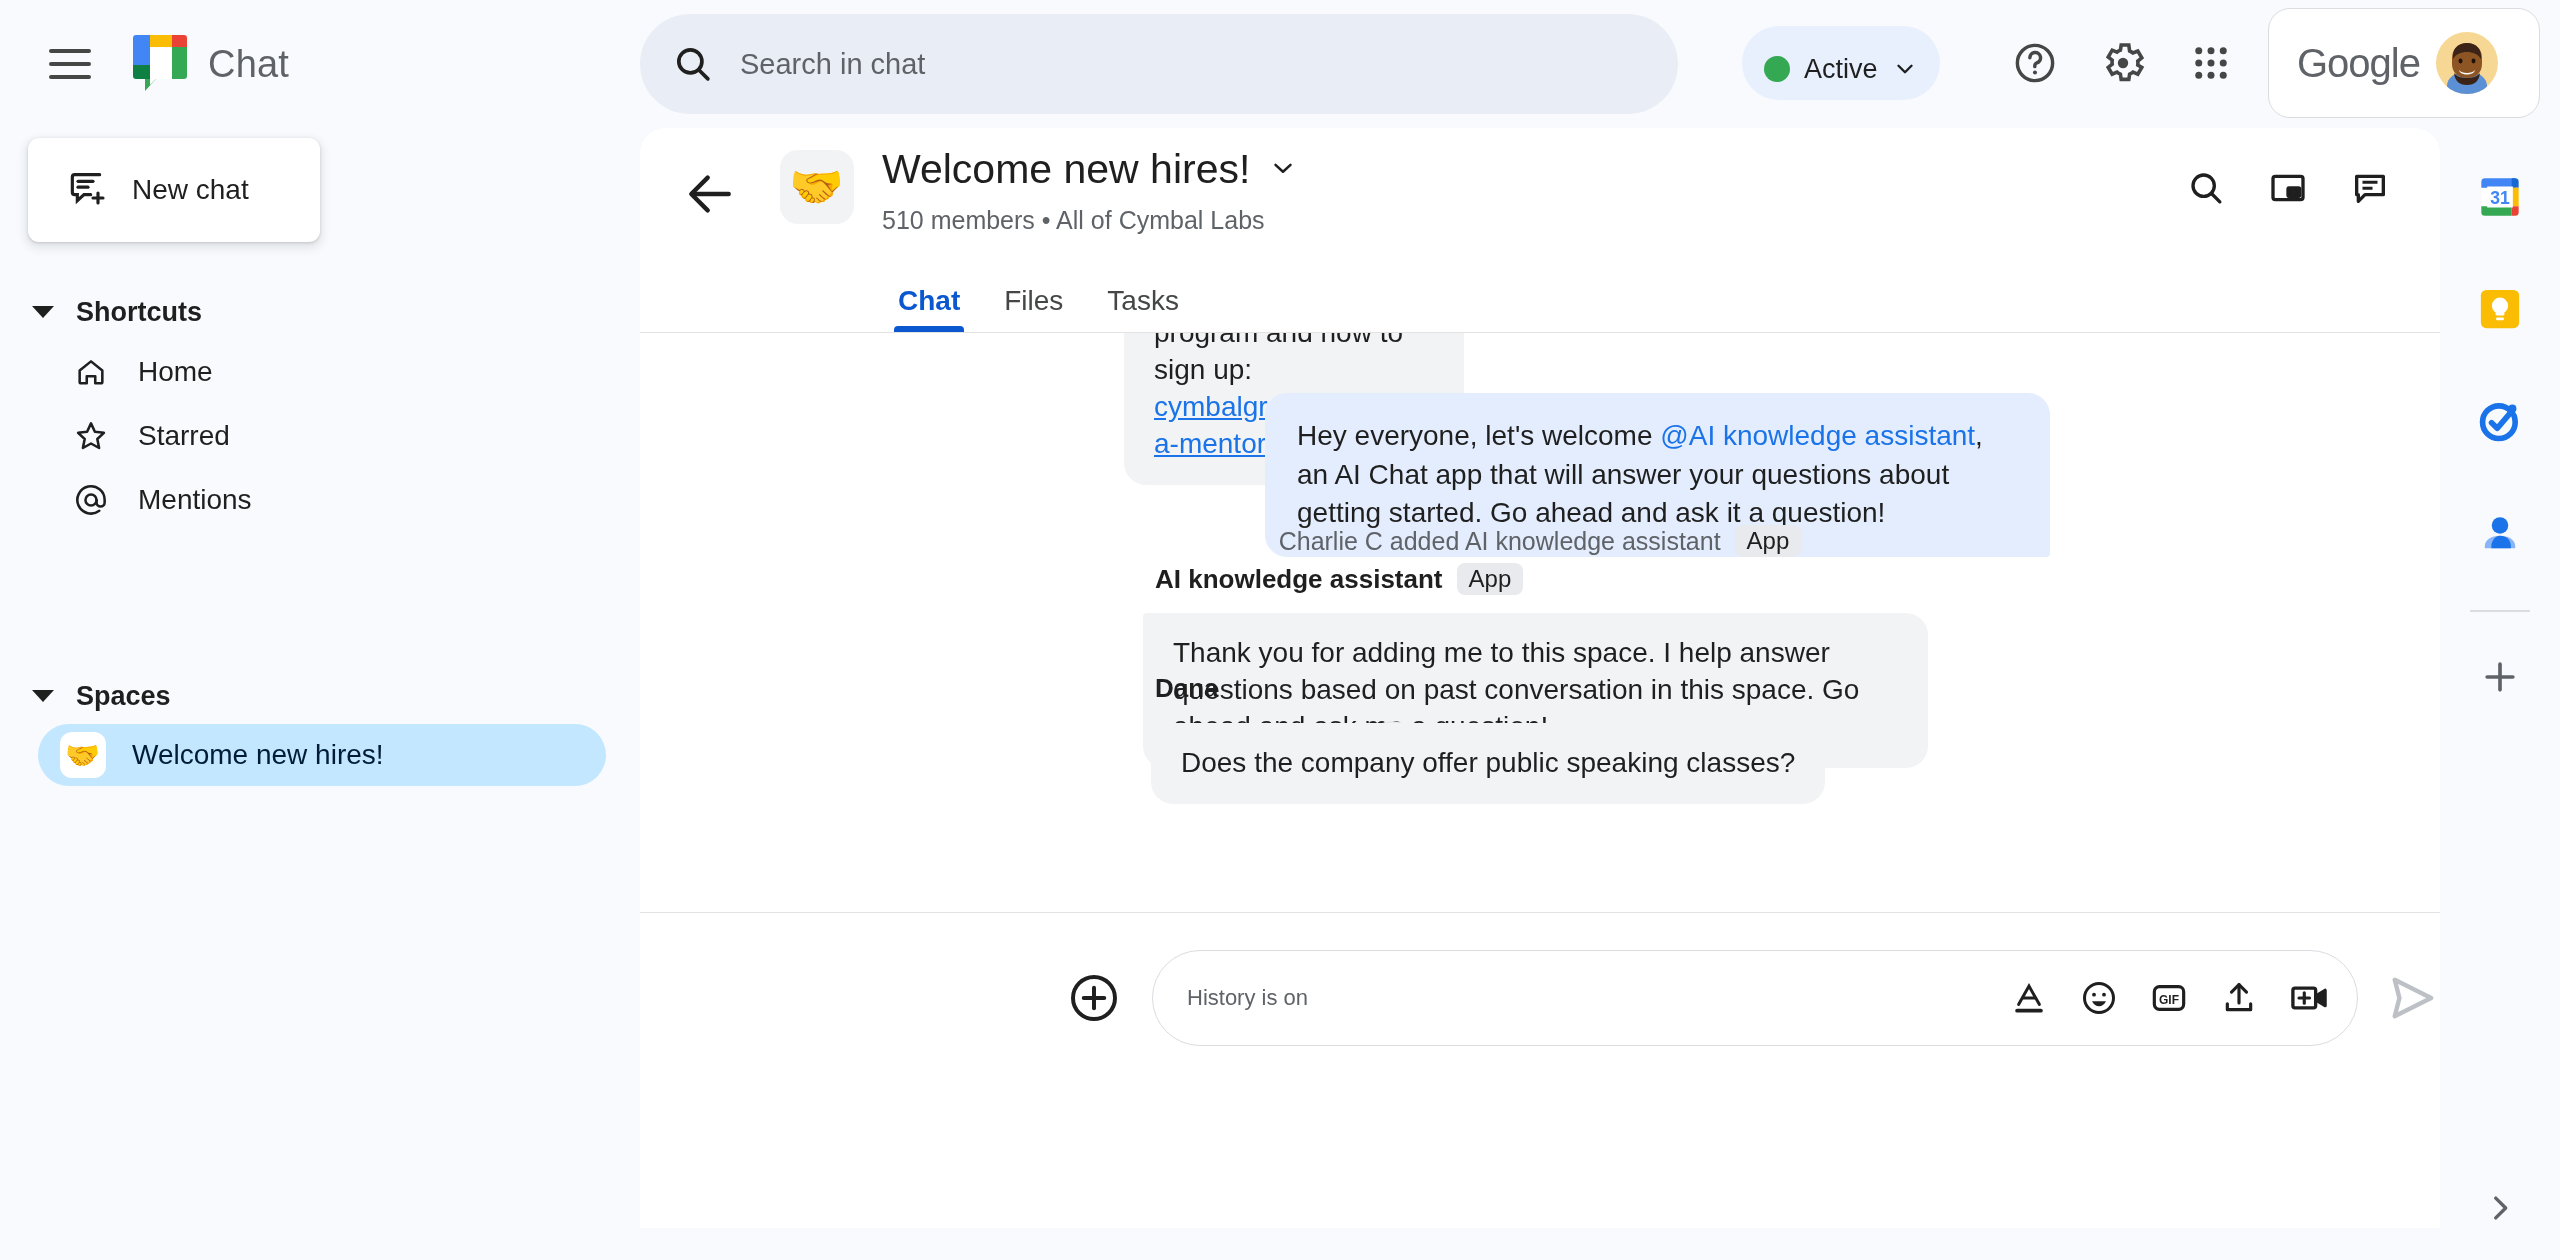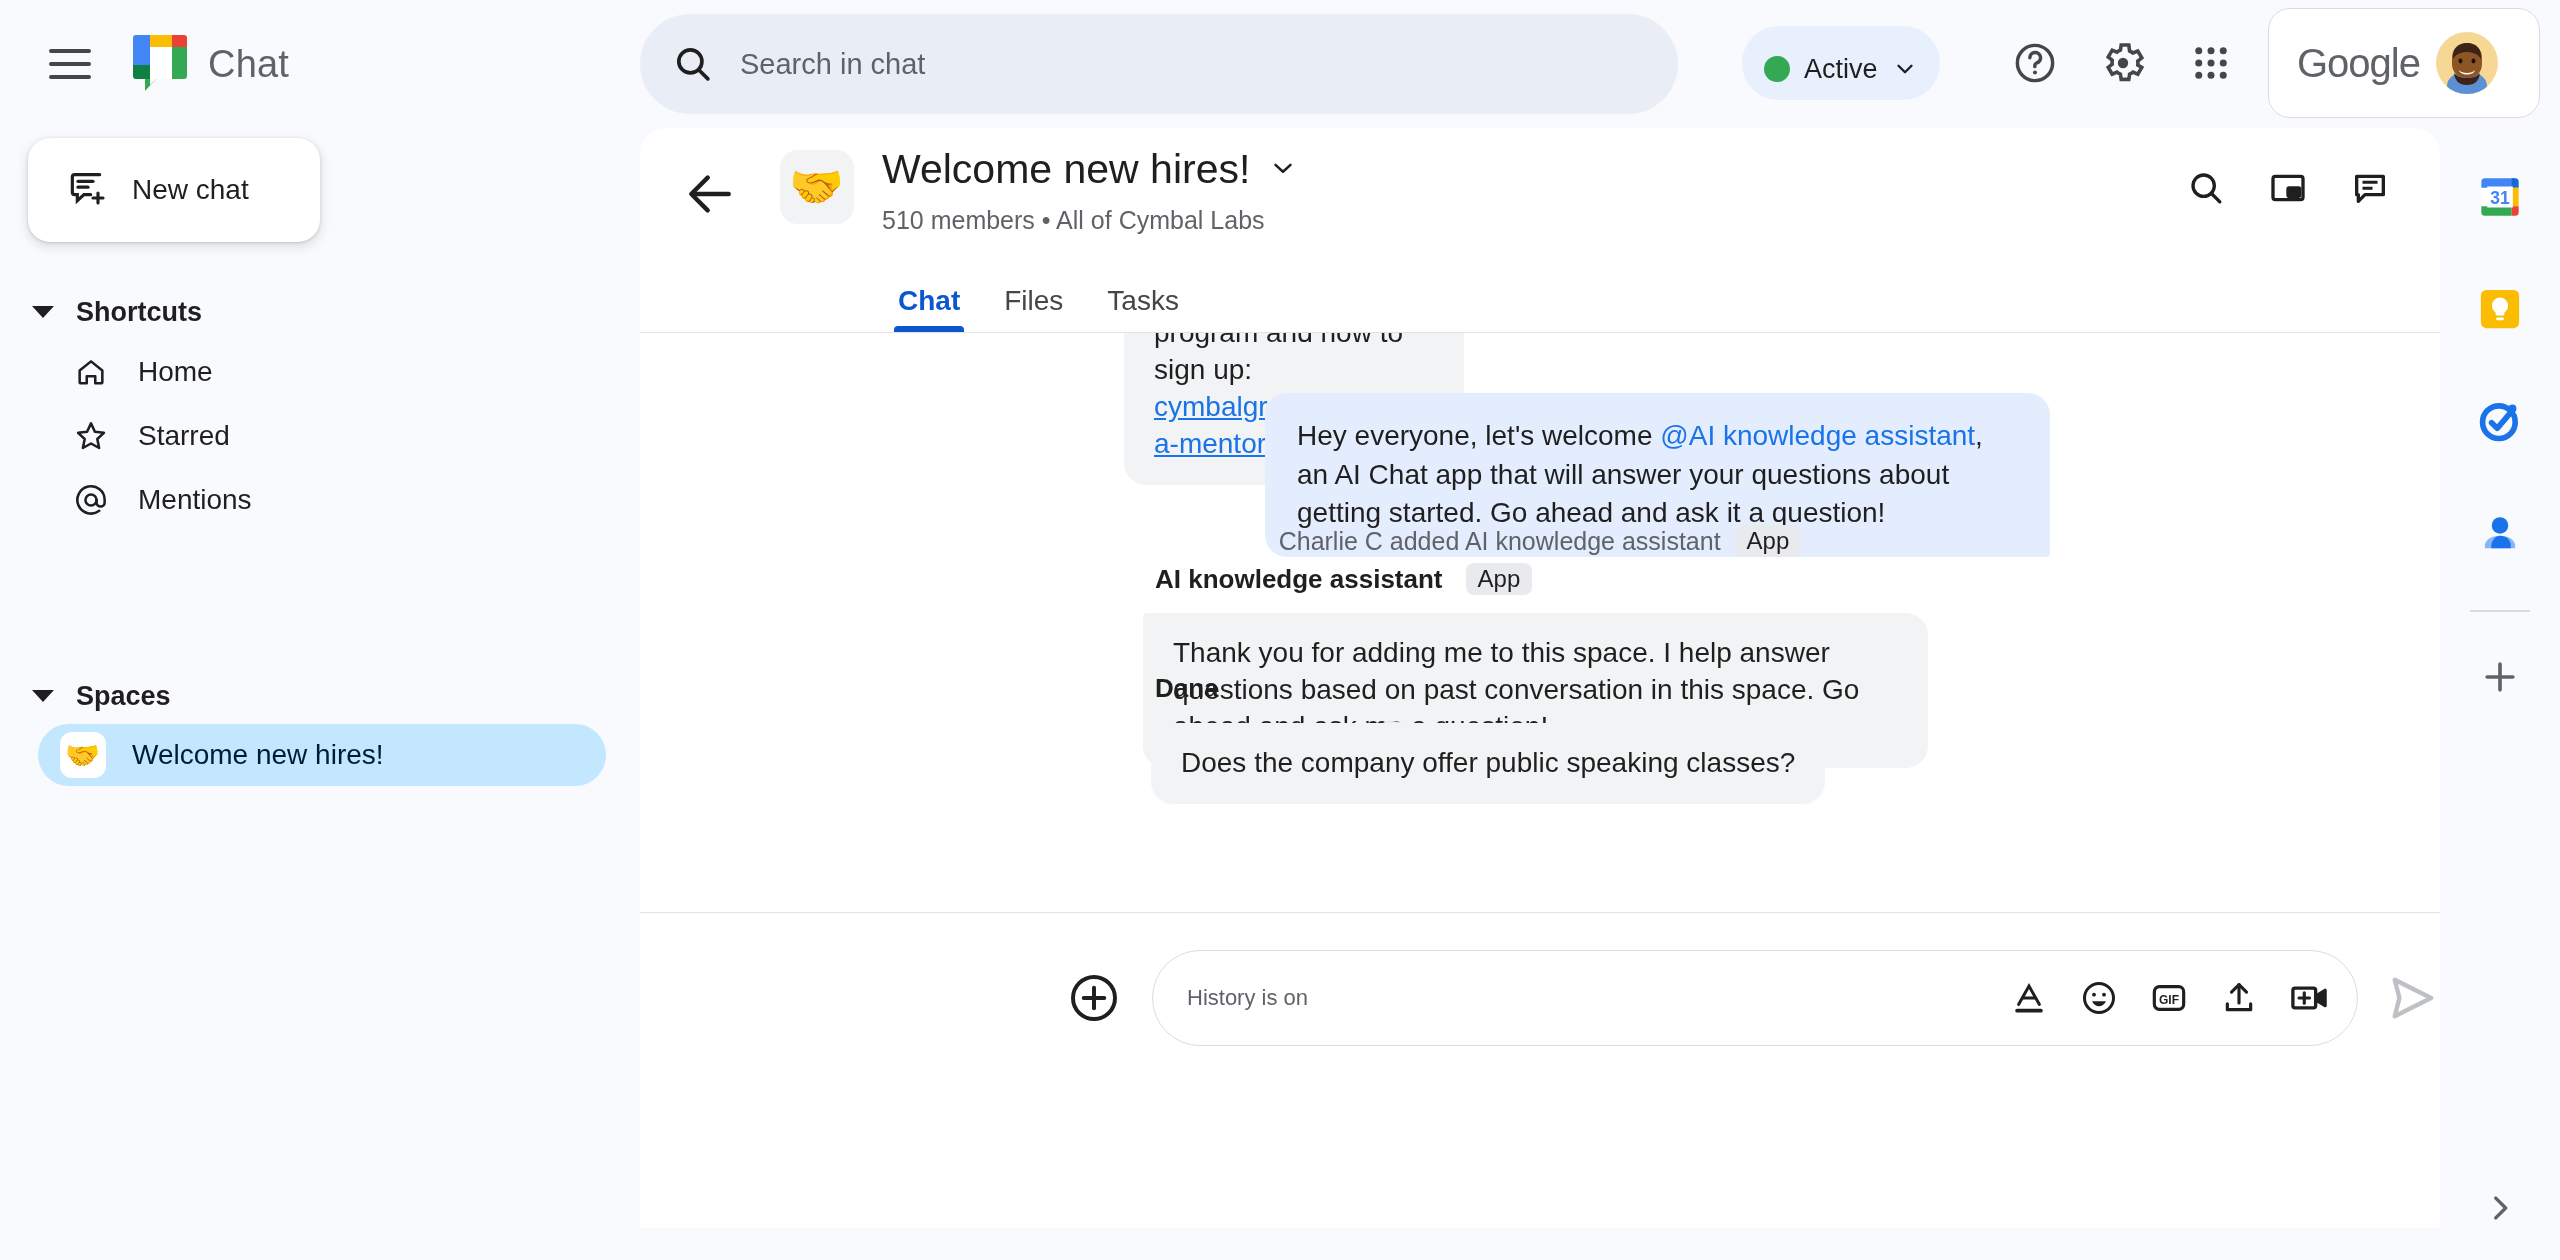--- a/index.html
+++ b/index.html
@@ -72,21 +72,21 @@
   .avatar-google {
     width: 62px; height: 62px; border-radius: 50%; margin-left: 12px;
     overflow: hidden; flex: 0 0 auto;
   }
 
   
   .leftnav { position: absolute; left: 0; top: 128px; width: 640px; height: 1132px; }
   .newchat-btn {
     position: absolute; left: 28px; top: 10px;
     width: 292px; height: 104px;
-    background: #fff; border-radius: 22px;
+    background: #fff; border-radius: 11px;
     box-shadow: 0 1px 3px rgba(60,64,67,.22), 0 4px 8px 3px rgba(60,64,67,.10);
     display: flex; align-items: center; gap: 24px; padding-left: 40px; cursor: pointer;
   }
   .newchat-label { font-size: 28px; color: #1f1f1f; }
 
   .nav-section-head {
     display: flex; align-items: center; gap: 22px; height: 56px;
     padding-left: 74px; cursor: pointer;
   }
   .nav-caret { width: 0; height: 0; border-left: 11px solid transparent; border-right: 11px solid transparent; border-top: 12px solid #1f1f1f; margin-left: -42px; }
@@ -171,21 +171,21 @@
     position: absolute; top: 192px; left: 0; width: 1800px;
     display: flex; align-items: center; justify-content: center; gap: 14px;
   }
   .sysline-text { font-size: 25px; color: #5f6368; }
   .app-chip {
     background: #e8eaed; border-radius: 8px; padding: 2px 12px;
     font-size: 24px; color: #1f1f1f;
   }
 
   .m3 { position: absolute; left: 0; top: 230px; width: 1800px; }
-  .m3-name { position: absolute; left: 515px; top: 0; display: flex; align-items: center; gap: 23px; }
+  .m3-name { position: absolute; left: 515px; top: 0; display: flex; align-items: center; gap: 14px; }
   .m3-name-text { font-size: 26px; color: #1f1f1f; font-weight: bold; }
   .m3-avatar { position: absolute; left: 713px; top: 52px; width: 52px; height: 52px; }
   .m3-bubble { position: absolute; left: 503px; top: 50px; }
   .m3-bubble .bubble-gray { width: 785px; border-radius: 4px 22px 22px 22px; }
 
   .m4 { position: absolute; left: 0; top: 340px; width: 1800px; }
   .m4-name { position: absolute; left: 515px; top: 0; font-size: 26px; color: #1f1f1f; font-weight: bold; }
   .m4-avatar { position: absolute; left: 723px; top: 48px; width: 58px; height: 58px; border-radius: 50%; overflow: hidden; }
   .m4-bubble { position: absolute; left: 511px; top: 50px; }
   .m4-bubble .bubble-gray { border-radius: 4px 22px 22px 22px; }

